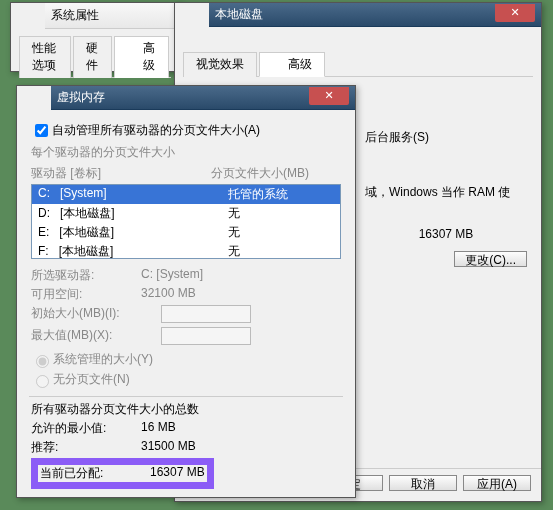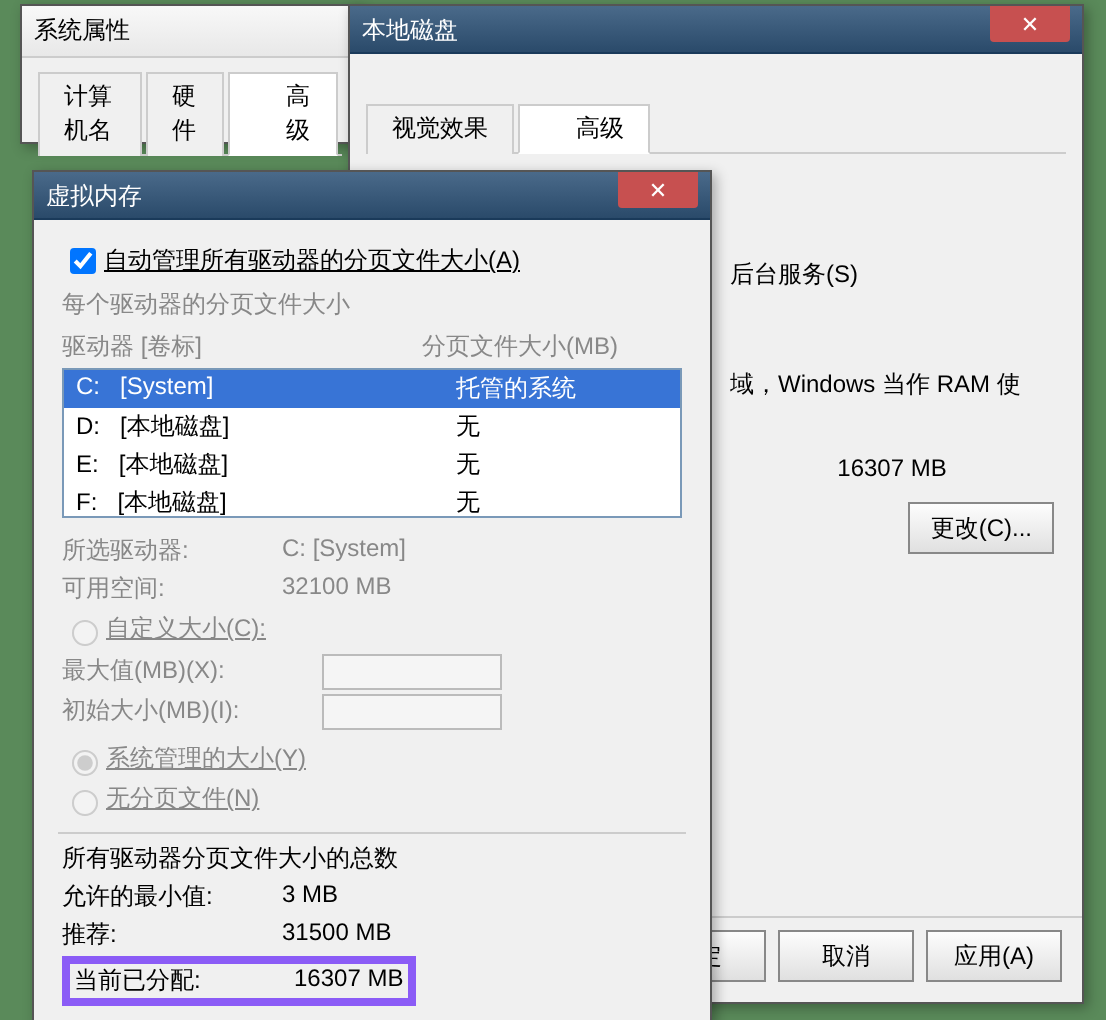--- a/index.html
+++ b/index.html
@@ -1,68 +1,68 @@
 <!DOCTYPE html>
 <html><head>
 <meta charset="utf-8">
 <style>
 * { box-sizing: border-box; font-family: "Microsoft YaHei", "SimSun", sans-serif; font-size: 12px; }
 body { margin: 0; background: #5a8a5a; width: 553px; height: 510px; position: relative; overflow: hidden; }
 
 .dialog { position: absolute; background: #f0f0f0; border: 1px solid #555; box-shadow: 2px 2px 6px rgba(0,0,0,0.3); }
 
-.titlebar { display: flex; justify-content: space-between; align-items: flex-start; padding: 4px 6px; font-size: 13px; }
+.titlebar { display: flex; justify-content: space-between; align-items: center; padding: 4px 6px; font-size: 13px; margin-left: 34px; }
 .tb-light { background: linear-gradient(#f8f8f8,#e8e8e8); border-bottom: 1px solid #ccc; }
 .tb-dark { background: linear-gradient(#4a6a8a,#2a4a6a); color: #fff; border-bottom: 1px solid #1a3a5a; height: 24px; }
 .close-x { width: 40px; height: 18px; background: #c75050; color: #fff; display: flex; align-items: center; justify-content: center; font-size: 11px; cursor: pointer; border-radius: 0 0 2px 2px; margin-top:-4px; }
 
 .tabs { display: flex; border-bottom: 1px solid #ccc; margin: 6px 8px 0 8px; }
 .tab { padding: 3px 12px; border: 1px solid #ccc; border-bottom: none; margin-right: 2px; background: #f0f0f0; cursor: pointer; position: relative; top: 1px; }
 .tab.active { background: #fff; border-bottom: 1px solid #fff; padding-left: 28px; }
 
 .body { padding: 8px 14px; }
 
 .drive-list { border: 1px solid #7a99b8; background: #fff; height: 75px; overflow: hidden; font-family: monospace; font-size: 12px; }
 .drive-row { display: flex; padding: 1px 6px; white-space: pre; }
 .drive-row.selected { background: #3874d6; color: #fff; }
 .col-drive { width: 190px; }
 .col-pf { flex: 1; }
 
 .kv { display: flex; margin: 2px 0; }
 .kv .k { width: 110px; }
 .kv .v { flex: 1; }
 
-.radio-row { display: flex; align-items: center; margin: 3px 0; text-decoration: underline; }
+.radio-row { display: flex; align-items: center; margin: 3px 0; }
 .radio-row input { margin-right: 4px; }
 .num-input { width: 90px; height: 18px; border: 1px solid #bbb; background: #f5f5f5; }
 
-.btn { min-width: 68px; height: 26px; border: 1px solid #888; background: linear-gradient(#fdfdfd,#e0e0e0); cursor: pointer; padding: 0 10px; }
+.btn { min-width: 68px; height: 16px; border: 1px solid #888; background: linear-gradient(#fdfdfd,#e0e0e0); cursor: pointer; padding: 0 10px; }
 .btn[disabled] { color: #888; }
 
-.redbox { border: 4px solid #8b5cf6; padding: 0 2px; display: inline-flex; }
+.redbox { border: 7px solid #8b5cf6; padding: 0 2px; display: inline-flex; }
 
 .footer { display: flex; justify-content: flex-end; gap: 6px; padding: 6px 10px 10px 10px; }
 
 
 #dlg-sysprops { left: 10px; top: 2px; width: 170px; height: 70px; }
 #dlg-perf { left: 174px; top: 2px; width: 368px; height: 500px; }
 #dlg-vm { left: 16px; top: 85px; width: 340px; }
 
 .info-line { margin: 4px 0; }
 .disabled-text { color:#888; }
 </style>
 </head>
 <body>
 
 <div class="dialog" id="dlg-sysprops">
   <div class="titlebar tb-light">
     <span>系统属性</span>
   </div>
   <div class="tabs">
-    <div class="tab">计算机名</div>
+    <div class="tab">性能选项</div>
     <div class="tab">硬件</div>
     <div class="tab active">高级</div>
   </div>
   <div class="body">
     <span>要进行大多数更改，你必须</span>
   </div>
 </div>
 
 <div class="dialog" id="dlg-perf">
   <div class="titlebar tb-dark">
@@ -134,50 +134,46 @@
 
     <div class="kv disabled-text">
       <span class="k">所选驱动器:</span>
       <span class="v">C:   [System]</span>
     </div>
     <div class="kv disabled-text">
       <span class="k">可用空间:</span>
       <span class="v">32100 MB</span>
     </div>
 
-    <div class="radio-row disabled-text">
-      <input type="radio" disabled="" style="">
-      <span>自定义大小(C):</span>
+    <div class="kv disabled-text">
+      <span class="k" style="width:130px">初始大小(MB)(I):</span>
+      <input class="num-input" disabled="" style="">
     </div>
     <div class="kv disabled-text" style="margin-top:4px">
       <span class="k" style="width:130px">最大值(MB)(X):</span>
-      <input class="num-input" disabled="" style="">
-    </div>
-    <div class="kv disabled-text">
-      <span class="k" style="width:130px">初始大小(MB)(I):</span>
       <input class="num-input" disabled="" style="">
     </div>
 
     <div class="radio-row disabled-text" style="margin-top:6px">
       <input type="radio" disabled="" checked="" style="">
       <span>系统管理的大小(Y)</span>
     </div>
     <div class="radio-row disabled-text" style="justify-content:space-between">
       <span style="display:flex;align-items:center">
         <input type="radio" disabled="" style="">
         <span>无分页文件(N)</span>
       </span>
     </div>
 
     <div style="border-top:1px solid #ccc; margin:8px -2px 4px -2px"></div>
 
     <div>所有驱动器分页文件大小的总数</div>
     <div class="kv">
       <span class="k">允许的最小值:</span>
-      <span class="v">3 MB</span>
+      <span class="v">16 MB</span>
     </div>
     <div class="kv">
       <span class="k">推荐:</span>
       <span class="v">31500 MB</span>
     </div>
     <div class="redbox">
       <div class="kv" style="margin:0">
         <span class="k">当前已分配:</span>
         <span class="v">16307 MB</span>
       </div>

